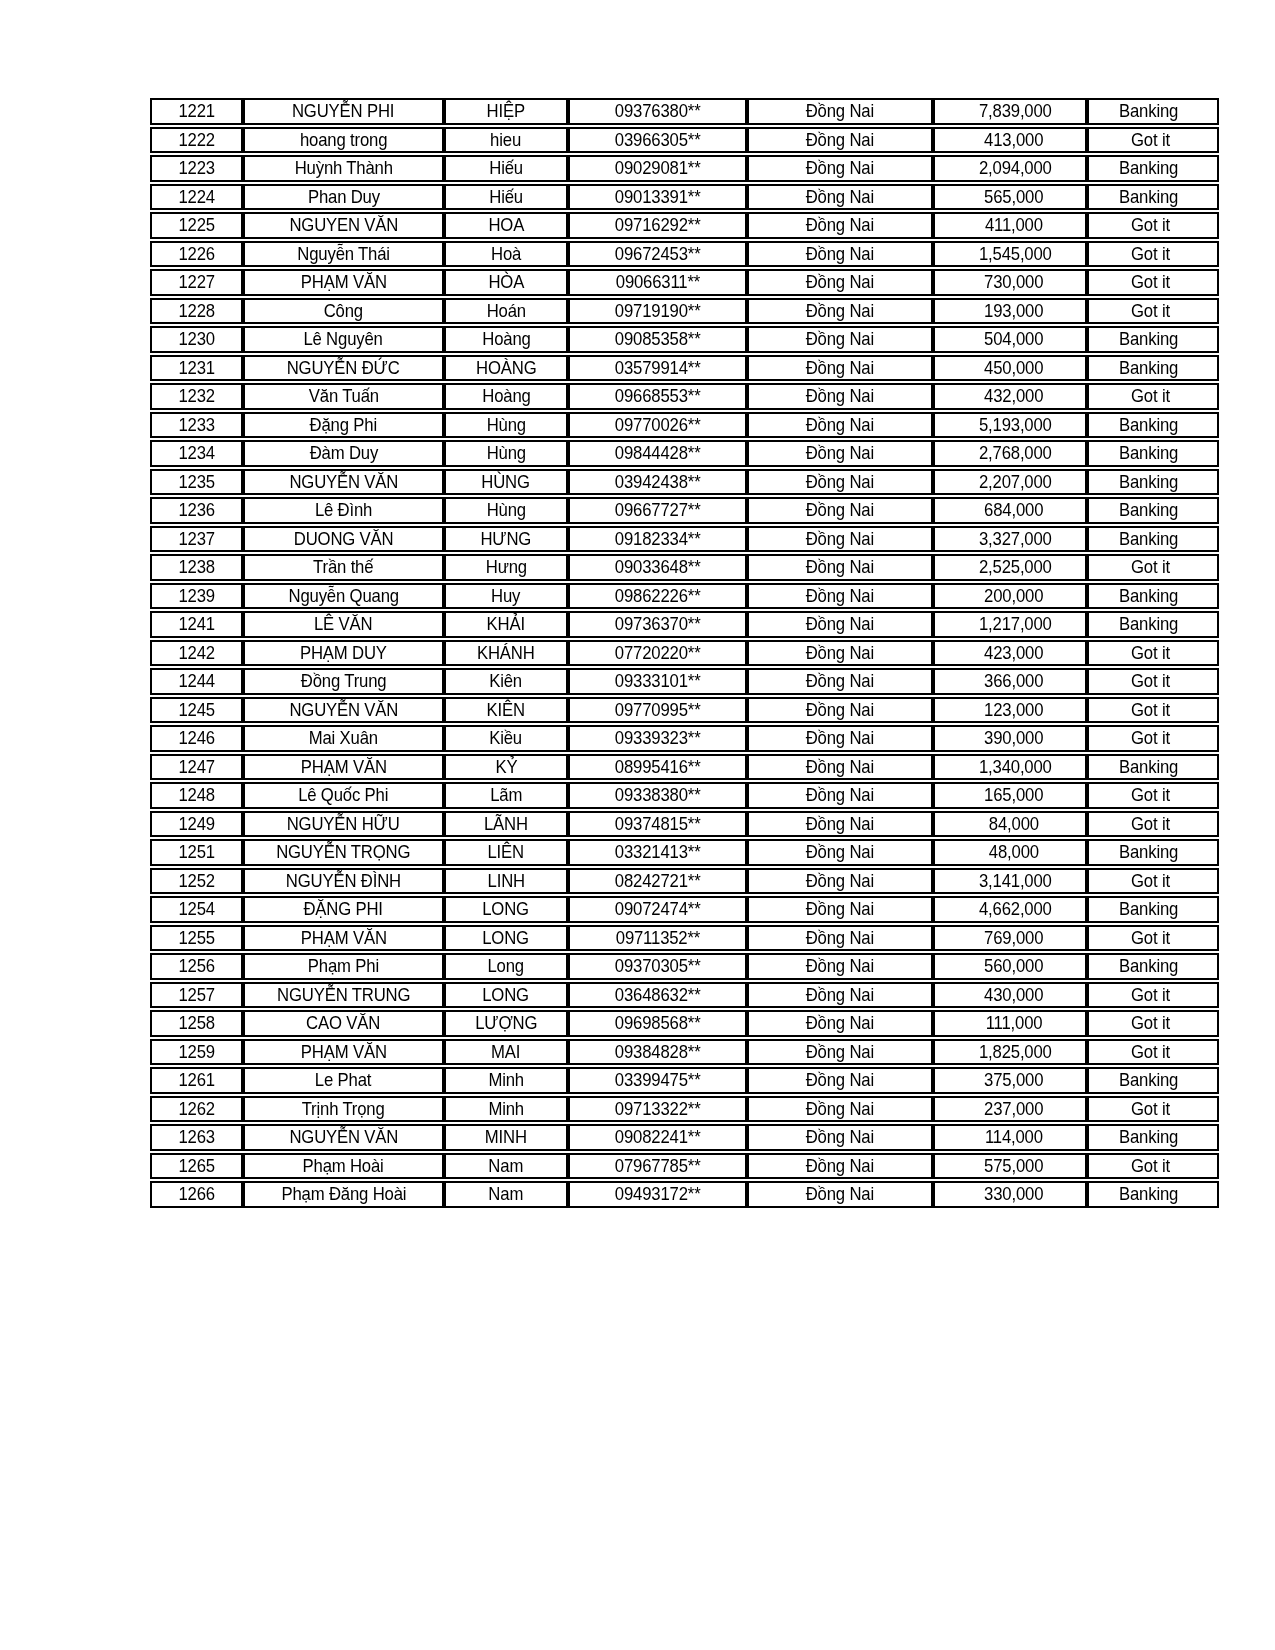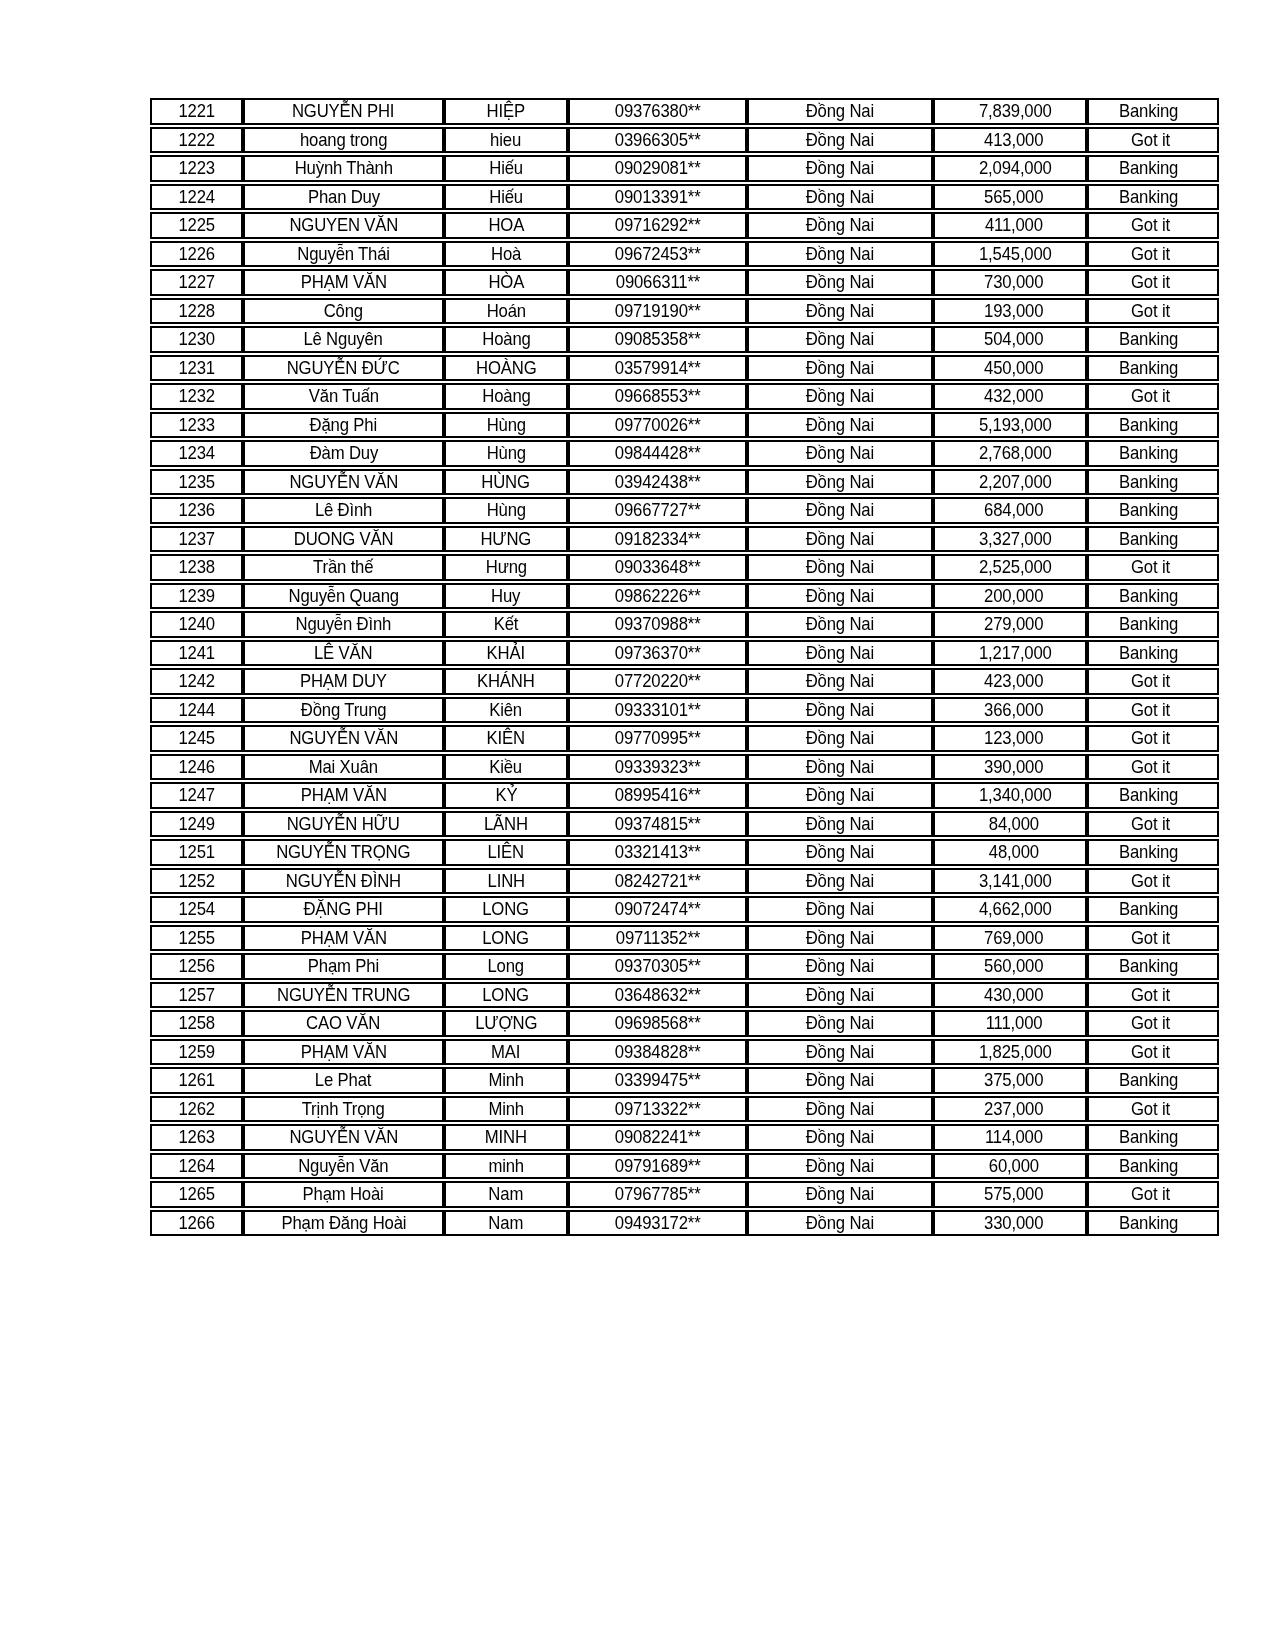--- a/index.html
+++ b/index.html
@@ -219,29 +219,20 @@
         <tr>
           <td class="c-id"><span class="tx">1239</span></td>
           <td class="c-first-name"><span class="tx">Nguyễn Quang</span></td>
           <td class="c-last-name"><span class="tx">Huy</span></td>
           <td class="c-phone"><span class="tx">09862226**</span></td>
           <td class="c-province"><span class="tx">Đồng Nai</span></td>
           <td class="c-amount"><span class="tx">200,000</span></td>
           <td class="c-status"><span class="tx">Banking</span></td>
         </tr>
         <tr>
-          <td class="c-id"><span class="tx">1240</span></td>
-          <td class="c-first-name"><span class="tx">Nguyễn Đình</span></td>
-          <td class="c-last-name"><span class="tx">Kết</span></td>
-          <td class="c-phone"><span class="tx">09370988**</span></td>
-          <td class="c-province"><span class="tx">Đồng Nai</span></td>
-          <td class="c-amount"><span class="tx">279,000</span></td>
-          <td class="c-status"><span class="tx">Banking</span></td>
-        </tr>
-        <tr>
           <td class="c-id"><span class="tx">1241</span></td>
           <td class="c-first-name"><span class="tx">LÊ VĂN</span></td>
           <td class="c-last-name"><span class="tx">KHẢI</span></td>
           <td class="c-phone"><span class="tx">09736370**</span></td>
           <td class="c-province"><span class="tx">Đồng Nai</span></td>
           <td class="c-amount"><span class="tx">1,217,000</span></td>
           <td class="c-status"><span class="tx">Banking</span></td>
         </tr>
         <tr>
           <td class="c-id"><span class="tx">1242</span></td>
@@ -282,20 +273,29 @@
         <tr>
           <td class="c-id"><span class="tx">1247</span></td>
           <td class="c-first-name"><span class="tx">PHẠM VĂN</span></td>
           <td class="c-last-name"><span class="tx">KỶ</span></td>
           <td class="c-phone"><span class="tx">08995416**</span></td>
           <td class="c-province"><span class="tx">Đồng Nai</span></td>
           <td class="c-amount"><span class="tx">1,340,000</span></td>
           <td class="c-status"><span class="tx">Banking</span></td>
         </tr>
         <tr>
+          <td class="c-id"><span class="tx">1248</span></td>
+          <td class="c-first-name"><span class="tx">Lê Quốc Phi</span></td>
+          <td class="c-last-name"><span class="tx">Lãm</span></td>
+          <td class="c-phone"><span class="tx">09338380**</span></td>
+          <td class="c-province"><span class="tx">Đồng Nai</span></td>
+          <td class="c-amount"><span class="tx">165,000</span></td>
+          <td class="c-status"><span class="tx">Got it</span></td>
+        </tr>
+        <tr>
           <td class="c-id"><span class="tx">1249</span></td>
           <td class="c-first-name"><span class="tx">NGUYỄN HỮU</span></td>
           <td class="c-last-name"><span class="tx">LÃNH</span></td>
           <td class="c-phone"><span class="tx">09374815**</span></td>
           <td class="c-province"><span class="tx">Đồng Nai</span></td>
           <td class="c-amount"><span class="tx">84,000</span></td>
           <td class="c-status"><span class="tx">Got it</span></td>
         </tr>
         <tr>
           <td class="c-id"><span class="tx">1251</span></td>
@@ -387,29 +387,20 @@
           <td class="c-amount"><span class="tx">237,000</span></td>
           <td class="c-status"><span class="tx">Got it</span></td>
         </tr>
         <tr>
           <td class="c-id"><span class="tx">1263</span></td>
           <td class="c-first-name"><span class="tx">NGUYỄN VĂN</span></td>
           <td class="c-last-name"><span class="tx">MINH</span></td>
           <td class="c-phone"><span class="tx">09082241**</span></td>
           <td class="c-province"><span class="tx">Đồng Nai</span></td>
           <td class="c-amount"><span class="tx">114,000</span></td>
-          <td class="c-status"><span class="tx">Banking</span></td>
-        </tr>
-        <tr>
-          <td class="c-id"><span class="tx">1264</span></td>
-          <td class="c-first-name"><span class="tx">Nguyễn Văn</span></td>
-          <td class="c-last-name"><span class="tx">minh</span></td>
-          <td class="c-phone"><span class="tx">09791689**</span></td>
-          <td class="c-province"><span class="tx">Đồng Nai</span></td>
-          <td class="c-amount"><span class="tx">60,000</span></td>
           <td class="c-status"><span class="tx">Banking</span></td>
         </tr>
         <tr>
           <td class="c-id"><span class="tx">1265</span></td>
           <td class="c-first-name"><span class="tx">Phạm Hoài</span></td>
           <td class="c-last-name"><span class="tx">Nam</span></td>
           <td class="c-phone"><span class="tx">07967785**</span></td>
           <td class="c-province"><span class="tx">Đồng Nai</span></td>
           <td class="c-amount"><span class="tx">575,000</span></td>
           <td class="c-status"><span class="tx">Got it</span></td>

